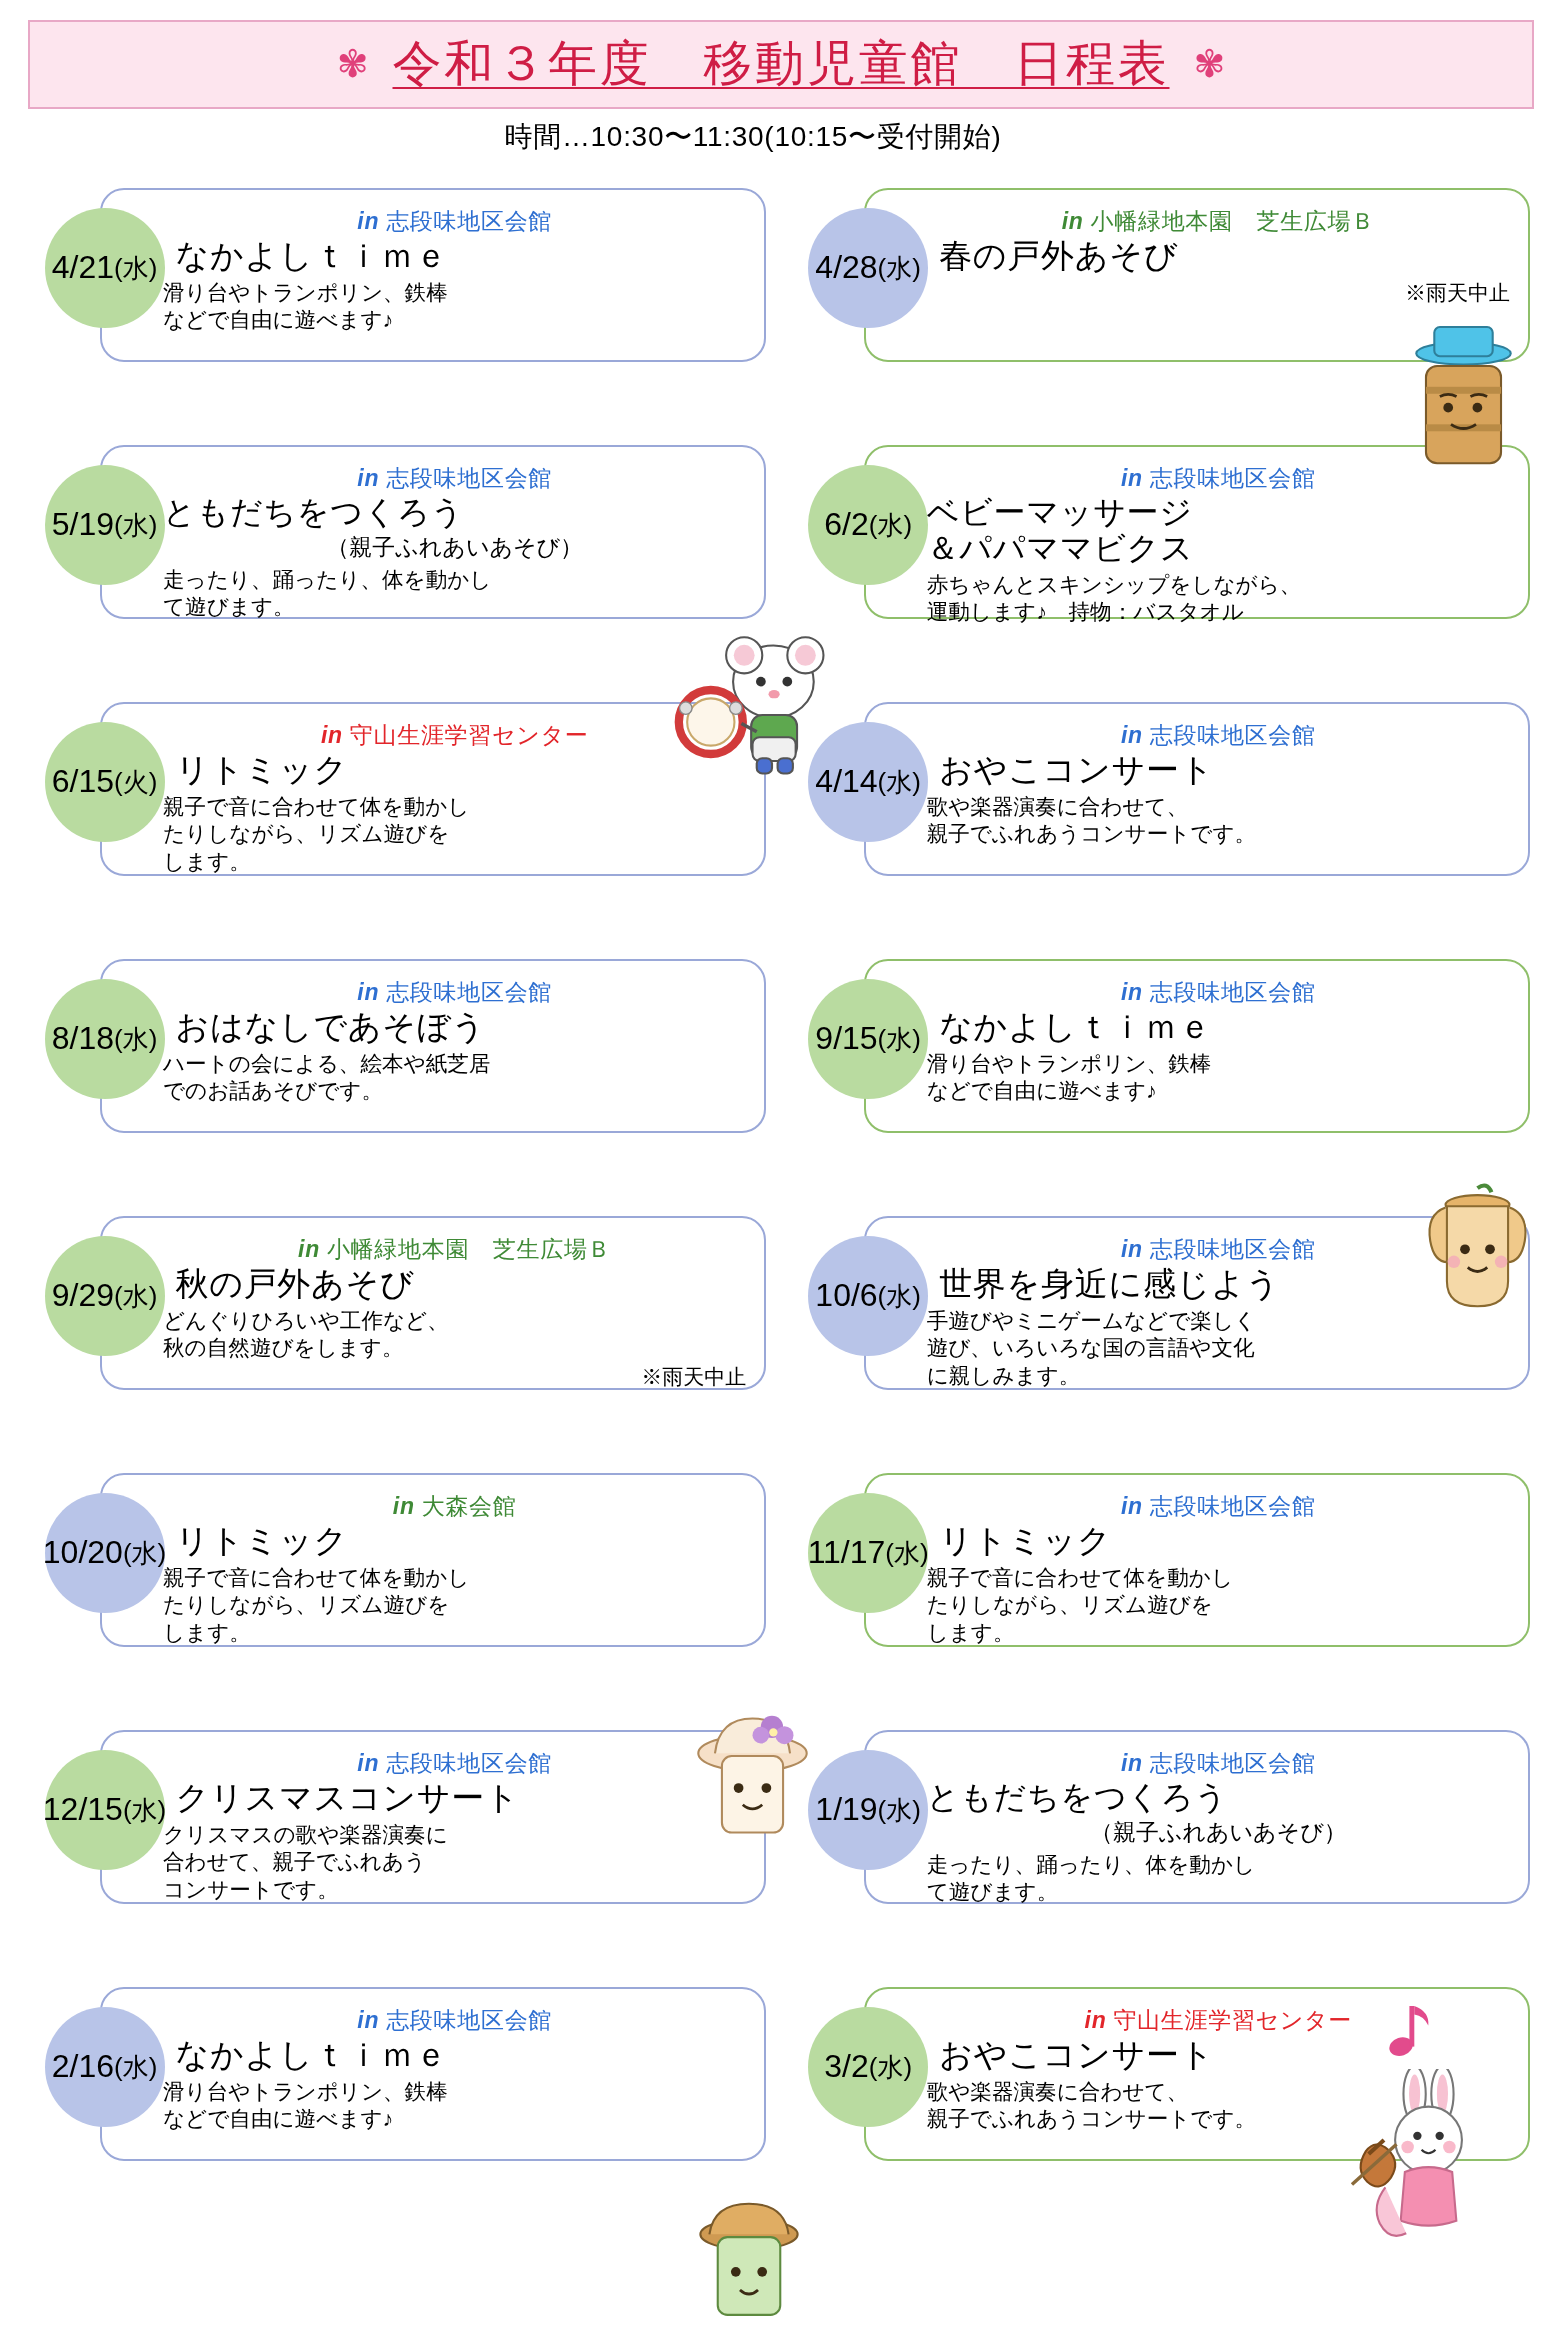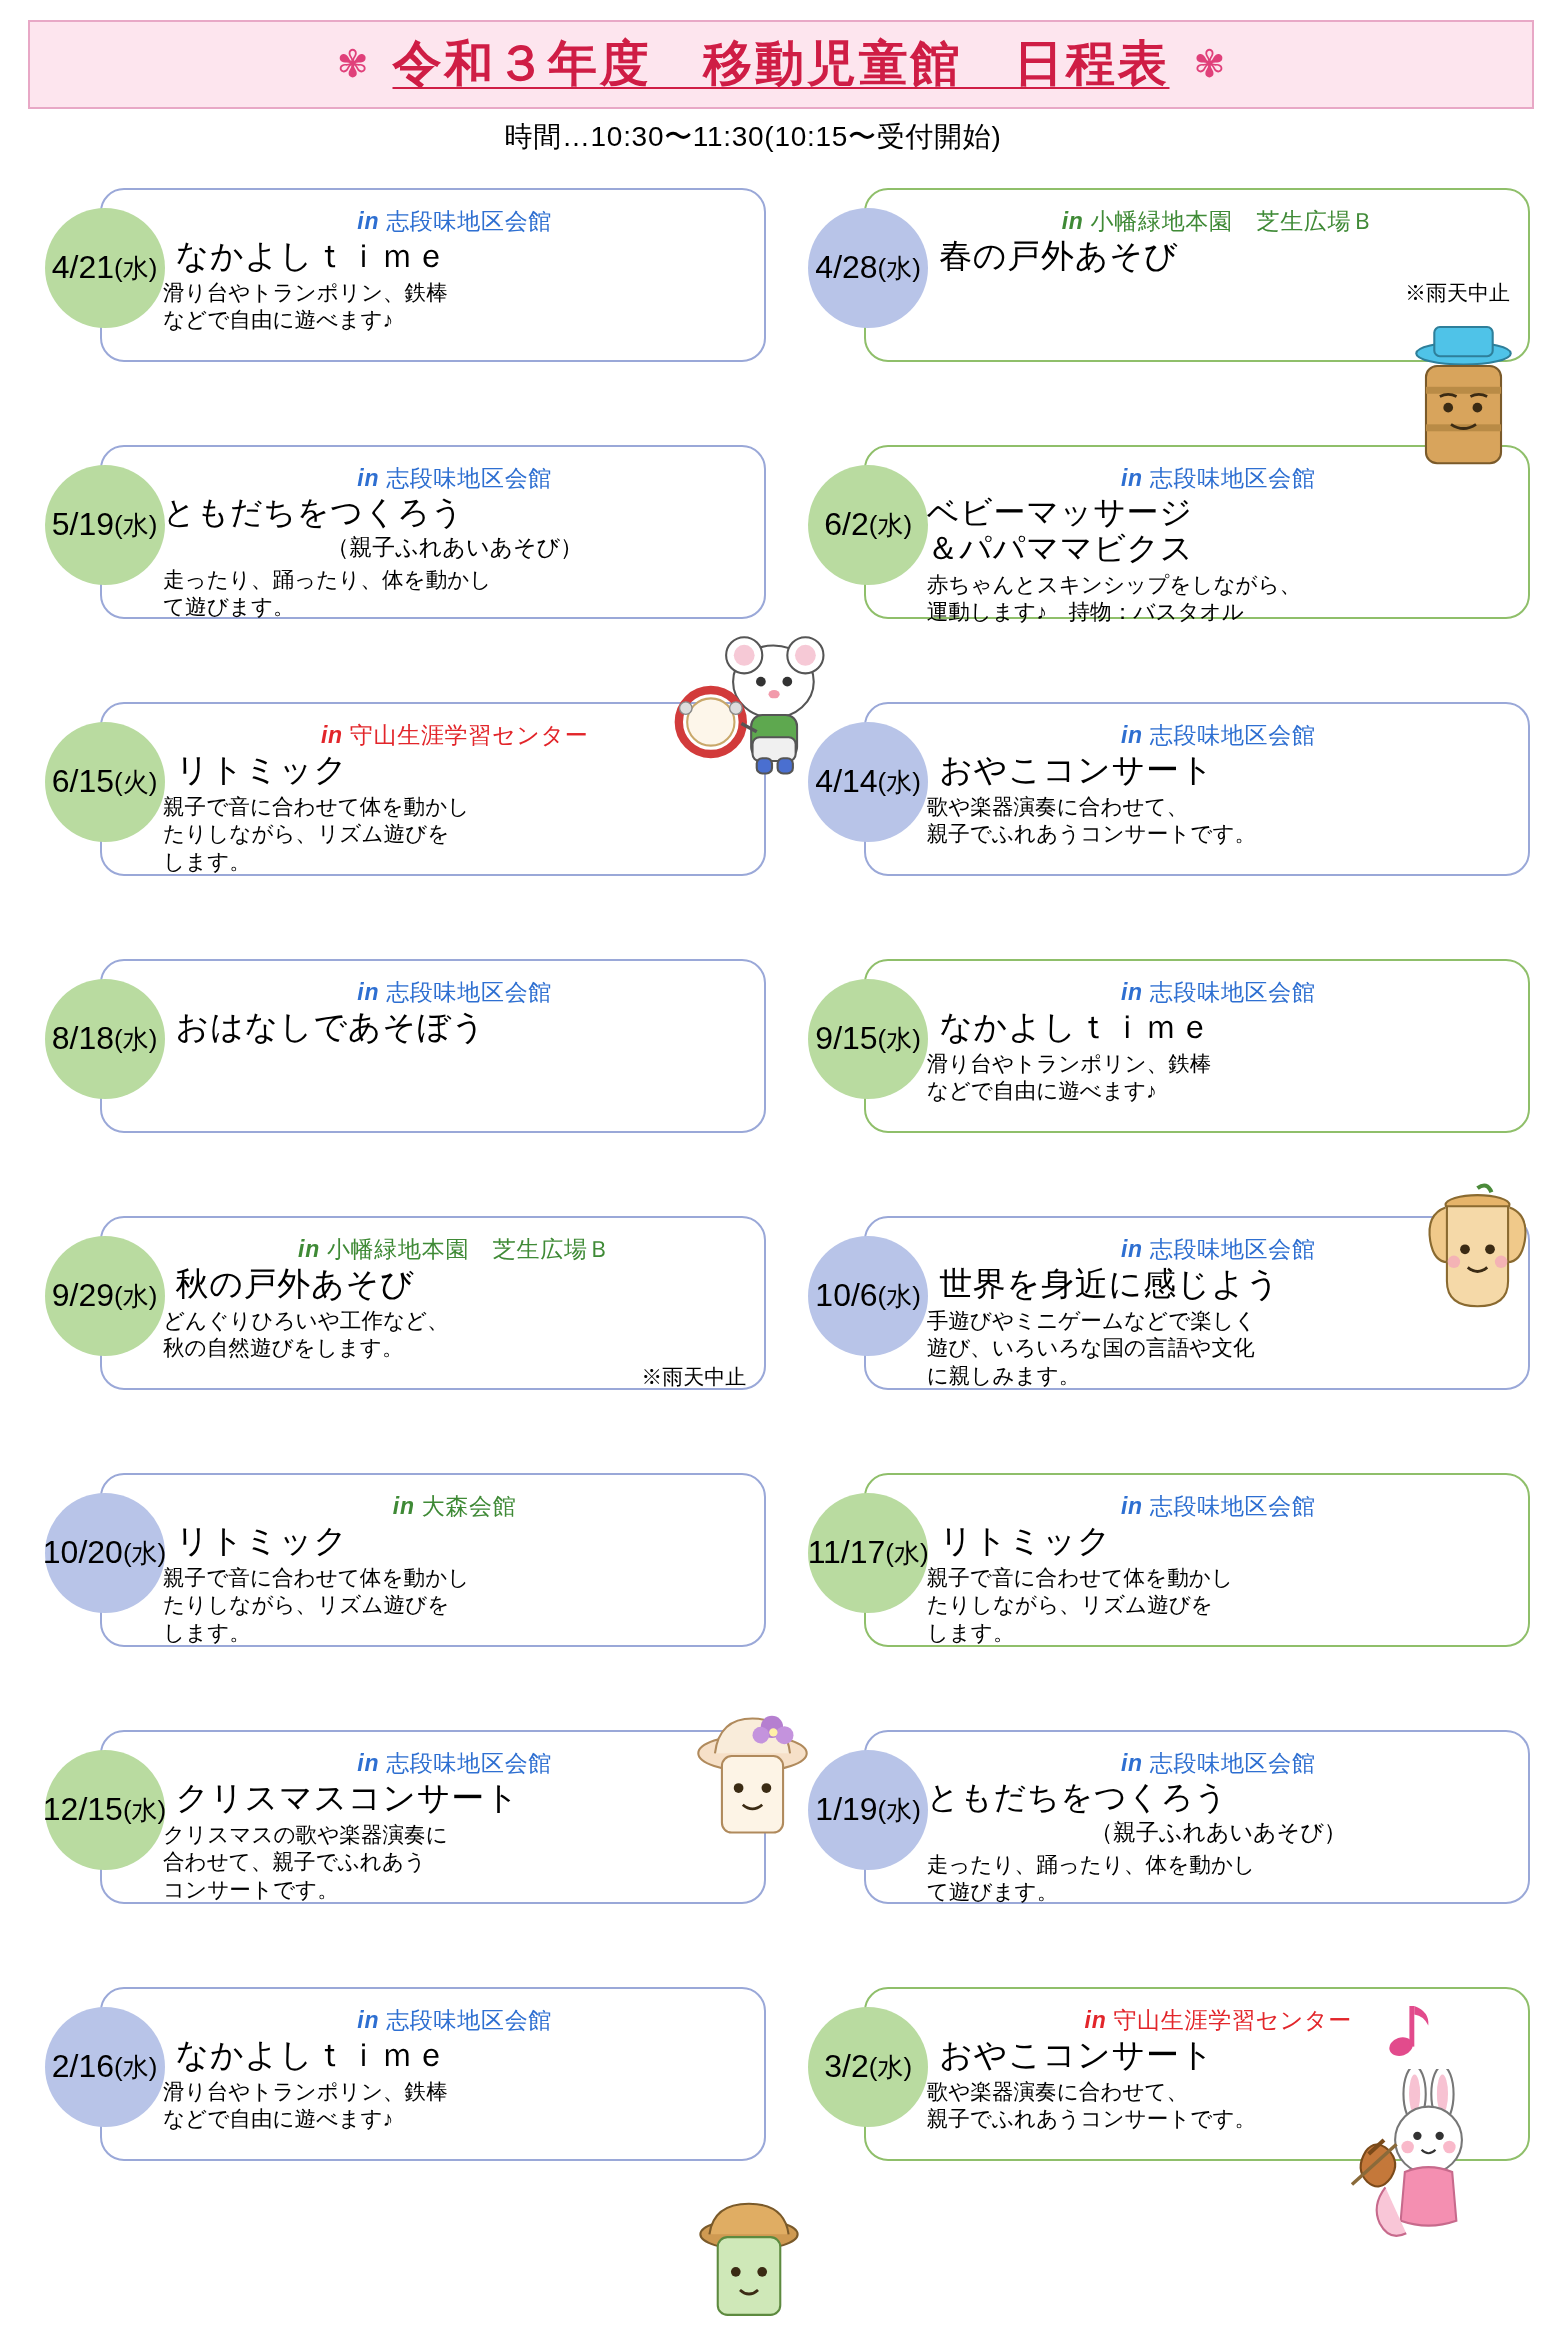--- a/index.html
+++ b/index.html
@@ -28,21 +28,21 @@
     background: #fde5ee;
     border: 2.1px solid #e8a8c6;
     height: 85px;
     display: flex;
     align-items: center;
     justify-content: center;
     gap: 24px;
   }
   .title-text {
     font-size: 49px;
-    font-weight: bold;
+    font-weight: normal;
     color: #cf1d45;
     letter-spacing: 2.8px;
     text-decoration: underline;
     text-underline-offset: 7px;
     text-decoration-thickness: 2.1px;
     white-space: pre;
   }
   .flower {
     color: #e0407a;
     font-size: 38px;
@@ -248,20 +248,22 @@
       <div class="circle blue">
         <div class="d">4/14</div>
         <div class="w">(水)</div>
       </div>
     </div>
 
     <div class="event">
       <div class="bubble">
         <div class="venue"><span class="inw">in</span><span>志段味地区会館</span></div>
         <div class="ev-title">おはなしであそぼう</div>
+        <div class="ev-desc">ハートの会による、絵本や紙芝居
+でのお話あそびです。</div>
       </div>
       <div class="circle green">
         <div class="d">8/18</div>
         <div class="w">(水)</div>
       </div>
     </div>
 
     <div class="event">
       <div class="bubble green">
         <div class="venue"><span class="inw">in</span><span>志段味地区会館</span></div>

